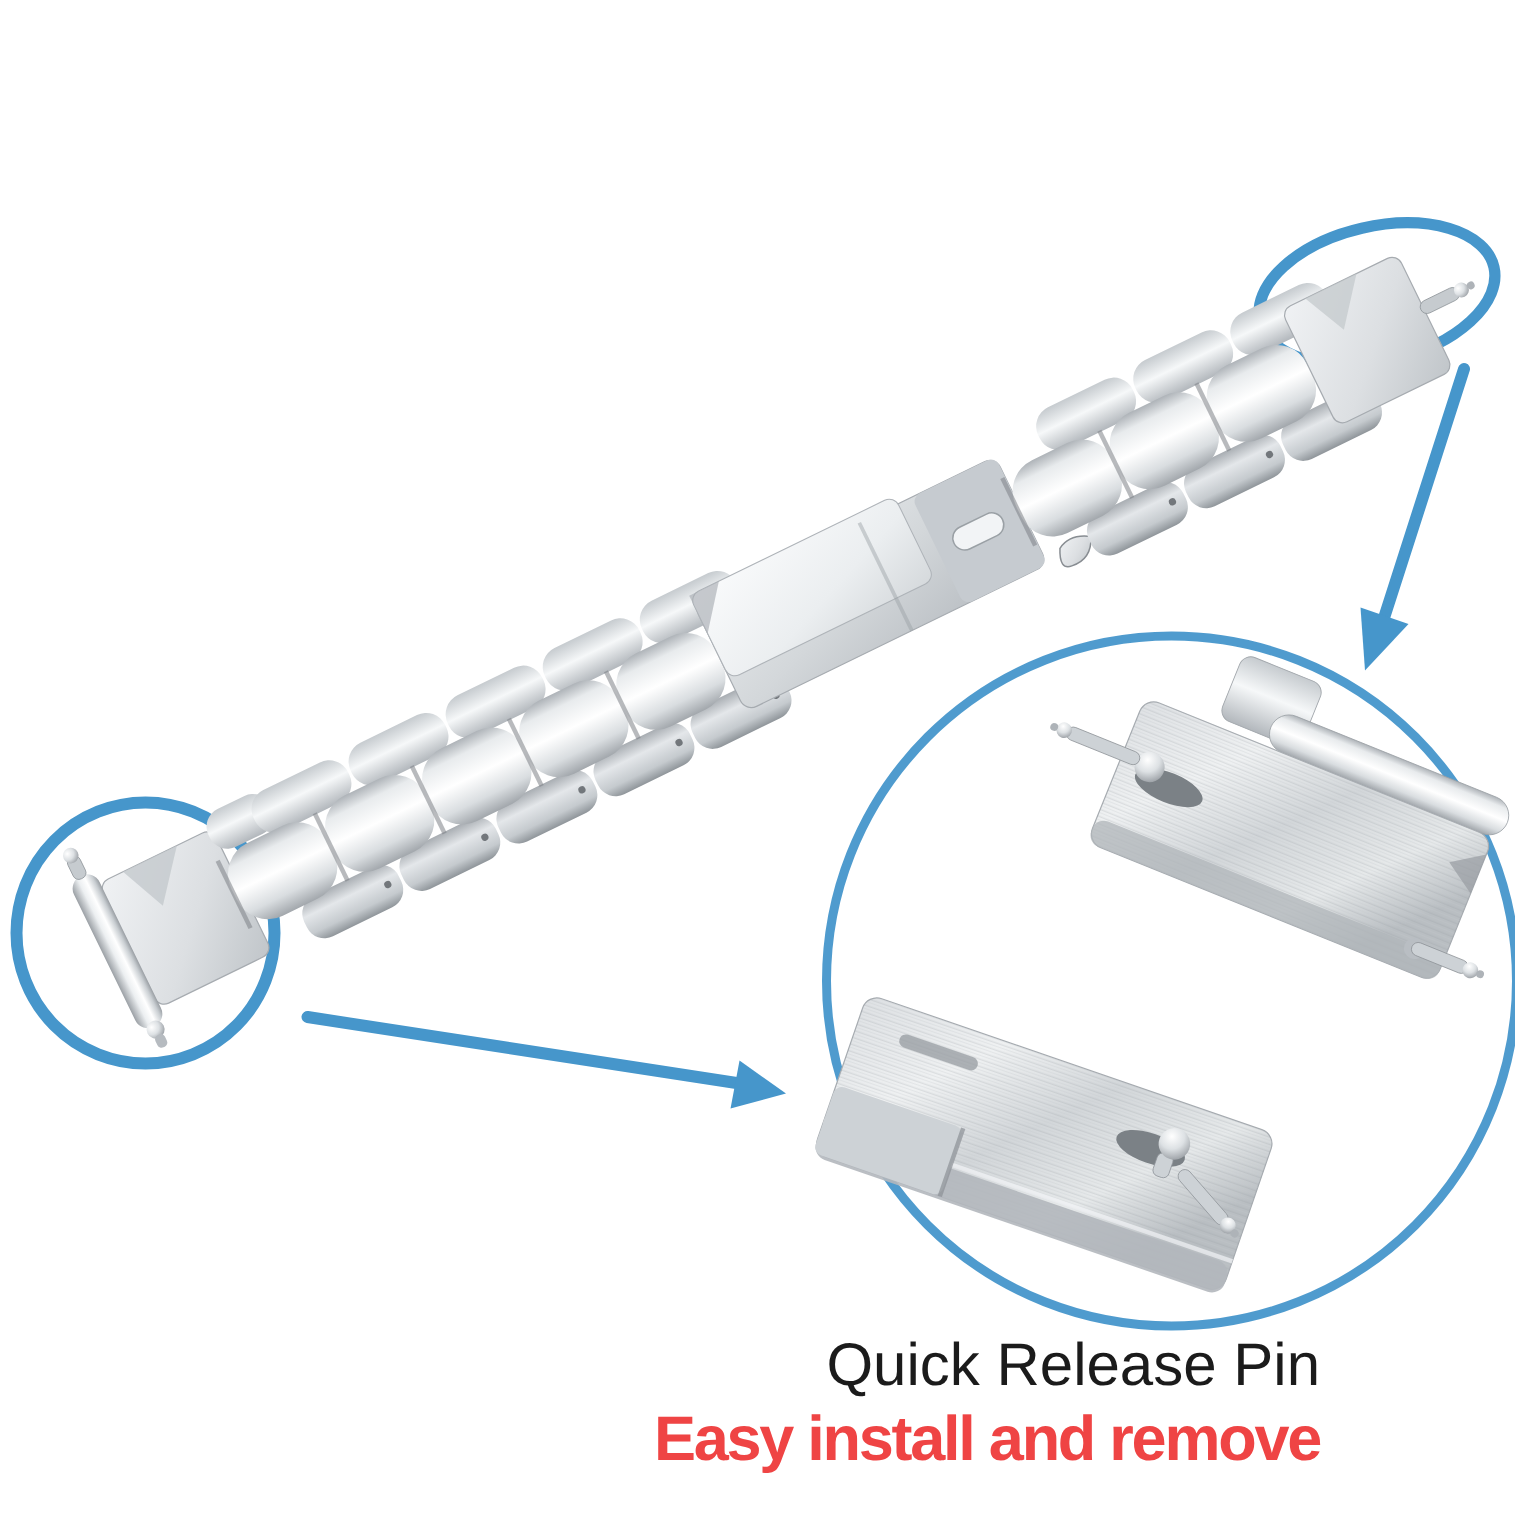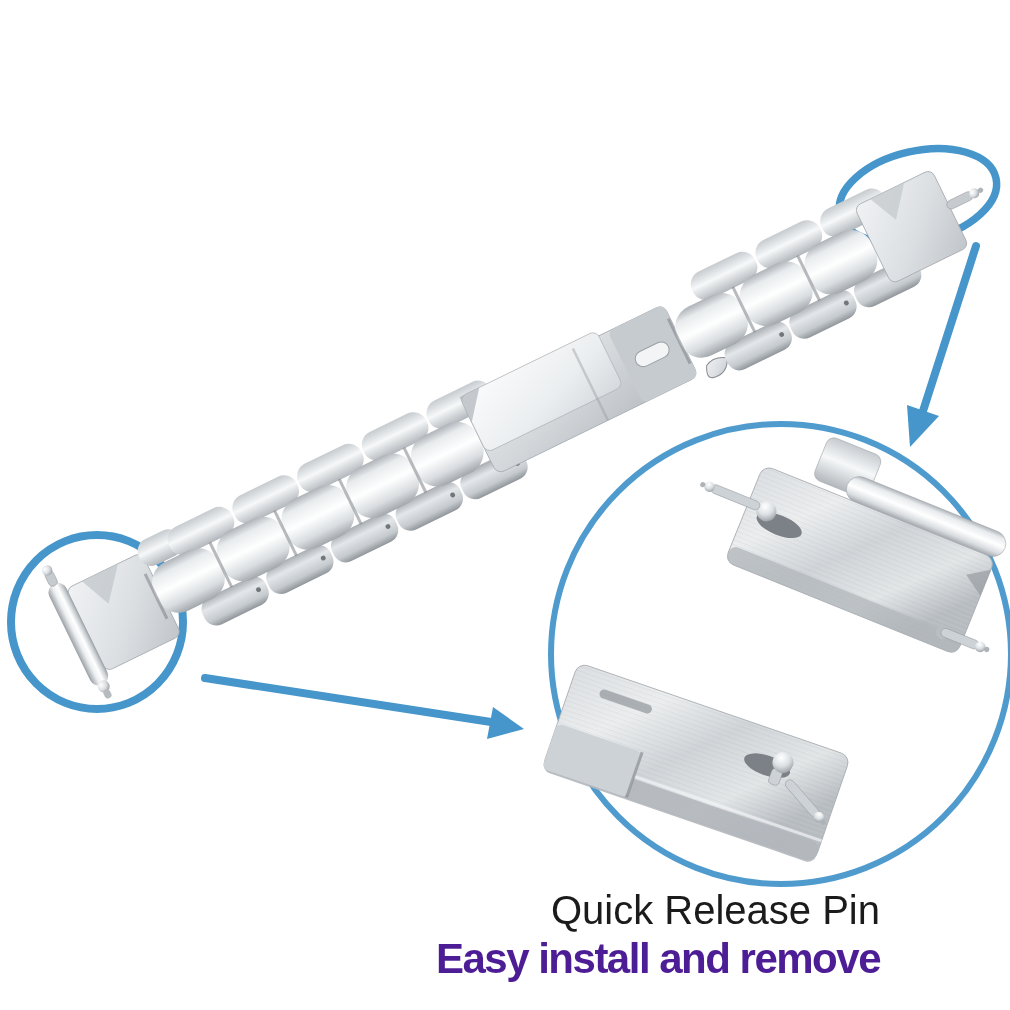--- a/index.html
+++ b/index.html
@@ -2,21 +2,21 @@
 <html style="--accent: #4696cb; --ink: #1b1b1b; --bg: #ffffff;"><head>
 <meta charset="utf-8">
 <style>
   :root { --accent:#4696cb; --ink:#1b1b1b; --bg:#ffffff; }
   html,body{margin:0;padding:0;background:#fff;}
   .stage{position:relative;width:1010px;height:1010px;background:var(--bg);overflow:hidden;
          font-family:"Liberation Sans",sans-serif;}
   .stage svg{position:absolute;left:0;top:0;}
   .captions{position:absolute;top:889px;right:130px;text-align:right;white-space:nowrap;}
   .cap1{font:400 40px/1.05 "Liberation Sans",sans-serif;color:var(--ink);letter-spacing:0px;}
-  .cap2{font:700 42px/1.05 "Liberation Sans",sans-serif;color:#4c1d95;letter-spacing:-1.5px;margin-top:6px;}
+  .cap2{font:700 42px/1.05 "Liberation Sans",sans-serif;color:#ef4444;letter-spacing:-1.5px;margin-top:6px;}
 </style>
 </head>
 <body>
 
 <div class="stage">
 
 <svg width="1010" height="1010" viewBox="0 0 1010 1010" aria-hidden="true">
   <defs>
     <linearGradient id="gMid" x1="0" y1="0" x2="0" y2="1">
       <stop offset="0" stop-color="#aeb3b8"></stop>

